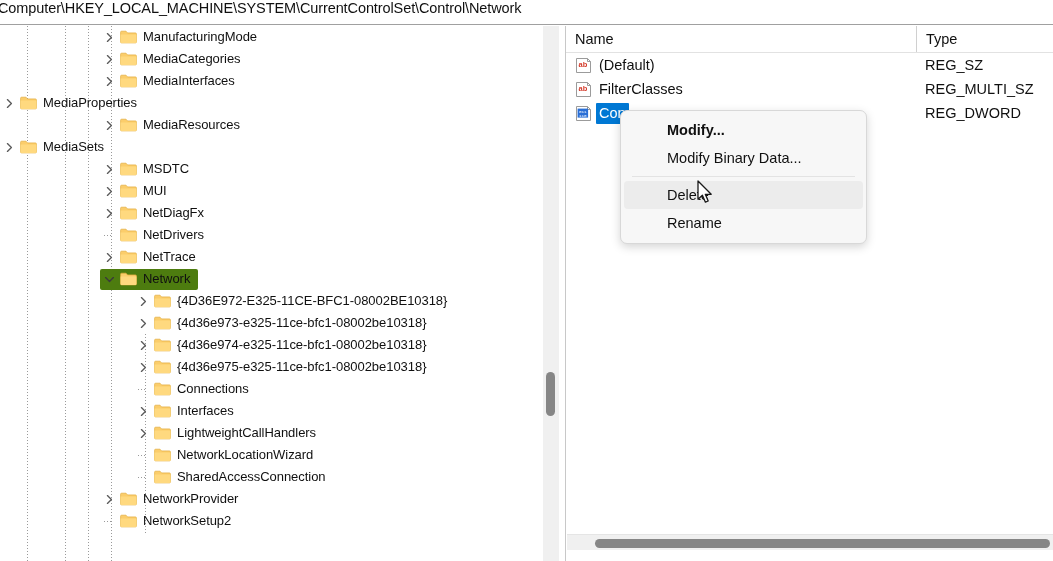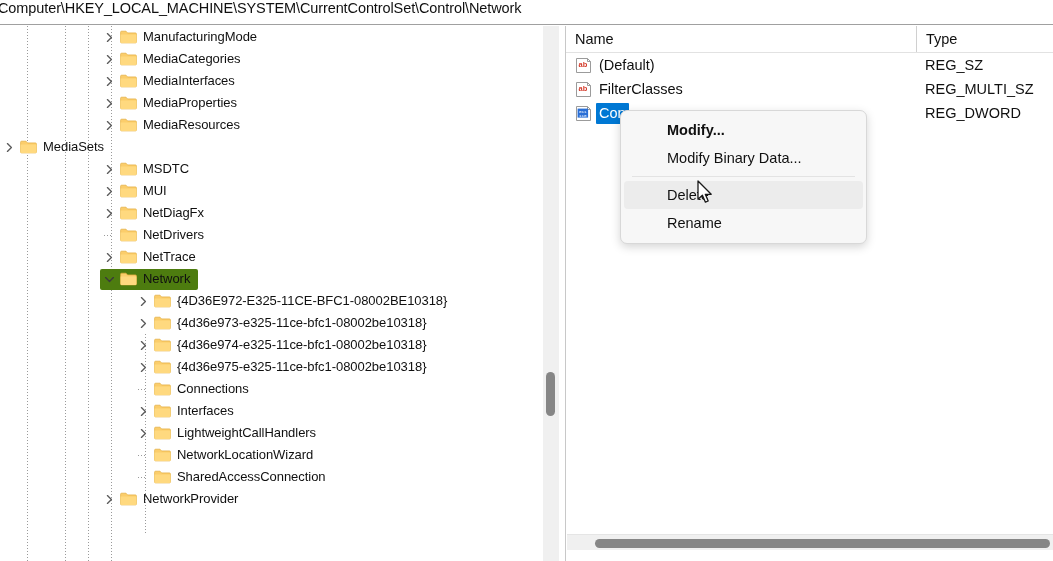--- a/index.html
+++ b/index.html
@@ -314,21 +314,21 @@
           </span>
           <span class="folder">
             <svg width="17" height="14" viewBox="0 0 17 14">
               <path d="M0.6,2.2 a1,1 0 0 1 1,-1 h4.4 l1.6,1.7 h7.8 a1,1 0 0 1 1,1 v8 a1,1 0 0 1 -1,1 h-13.8 a1,1 0 0 1 -1,-1 Z" fill="#fbcd6b" stroke="#e3ad3e" stroke-width="0.7"></path>
               <path d="M0.6,4.4 h15.8 v7.5 a1,1 0 0 1 -1,1 h-13.8 a1,1 0 0 1 -1,-1 Z" fill="#ffd97f"></path>
             </svg>
           </span>
           <span class="label">MediaInterfaces</span>
         </div>
       </div>
-      <div class="tree-row" style="padding-left: 100px;">
+      <div class="tree-row" style="">
         <div class="row-hit">
           <span class="chev">
             <svg width="11" height="11" viewBox="0 0 11 11">
               <path d="M3.4,1.6 L7.4,5.5 L3.4,9.4" fill="none" stroke="#5a5a5a" stroke-width="1.35" stroke-linecap="round" stroke-linejoin="round"></path>
             </svg>
           </span>
           <span class="folder">
             <svg width="17" height="14" viewBox="0 0 17 14">
               <path d="M0.6,2.2 a1,1 0 0 1 1,-1 h4.4 l1.6,1.7 h7.8 a1,1 0 0 1 1,1 v8 a1,1 0 0 1 -1,1 h-13.8 a1,1 0 0 1 -1,-1 Z" fill="#fbcd6b" stroke="#e3ad3e" stroke-width="0.7"></path>
               <path d="M0.6,4.4 h15.8 v7.5 a1,1 0 0 1 -1,1 h-13.8 a1,1 0 0 1 -1,-1 Z" fill="#ffd97f"></path>
@@ -620,20 +620,37 @@
               <path d="M3.4,1.6 L7.4,5.5 L3.4,9.4" fill="none" stroke="#5a5a5a" stroke-width="1.35" stroke-linecap="round" stroke-linejoin="round"></path>
             </svg>
           </span>
           <span class="folder">
             <svg width="17" height="14" viewBox="0 0 17 14">
               <path d="M0.6,2.2 a1,1 0 0 1 1,-1 h4.4 l1.6,1.7 h7.8 a1,1 0 0 1 1,1 v8 a1,1 0 0 1 -1,1 h-13.8 a1,1 0 0 1 -1,-1 Z" fill="#fbcd6b" stroke="#e3ad3e" stroke-width="0.7"></path>
               <path d="M0.6,4.4 h15.8 v7.5 a1,1 0 0 1 -1,1 h-13.8 a1,1 0 0 1 -1,-1 Z" fill="#ffd97f"></path>
             </svg>
           </span>
           <span class="label">NetworkProvider</span>
+        </div>
+      </div>
+      <div class="tree-row" style="padding-left: 100px;">
+        <div class="elbow" style="left: 104px; top: 11px;"></div>
+        <div class="row-hit">
+          <span class="chev empty">
+            <svg width="11" height="11" viewBox="0 0 11 11">
+              <path d="M3.4,1.6 L7.4,5.5 L3.4,9.4" fill="none" stroke="#5a5a5a" stroke-width="1.35" stroke-linecap="round" stroke-linejoin="round"></path>
+            </svg>
+          </span>
+          <span class="folder">
+            <svg width="17" height="14" viewBox="0 0 17 14">
+              <path d="M0.6,2.2 a1,1 0 0 1 1,-1 h4.4 l1.6,1.7 h7.8 a1,1 0 0 1 1,1 v8 a1,1 0 0 1 -1,1 h-13.8 a1,1 0 0 1 -1,-1 Z" fill="#fbcd6b" stroke="#e3ad3e" stroke-width="0.7"></path>
+              <path d="M0.6,4.4 h15.8 v7.5 a1,1 0 0 1 -1,1 h-13.8 a1,1 0 0 1 -1,-1 Z" fill="#ffd97f"></path>
+            </svg>
+          </span>
+          <span class="label">NetworkSetup2</span>
         </div>
       </div>
     </div>
 </div>
 
 <div id="tree-scrollbar-track">
   <div id="tree-scrollbar-thumb"></div>
 </div>
 
 <div id="splitter"></div>

